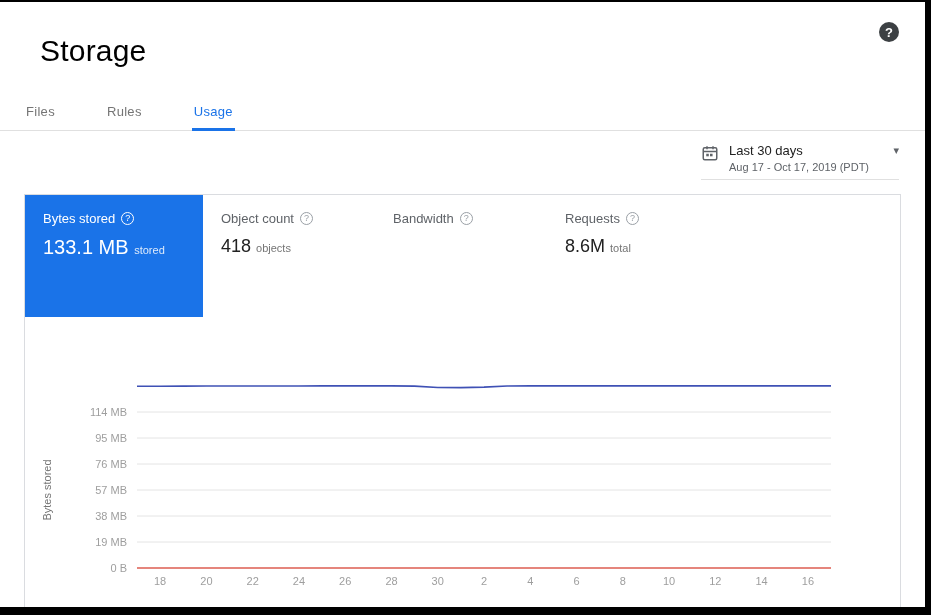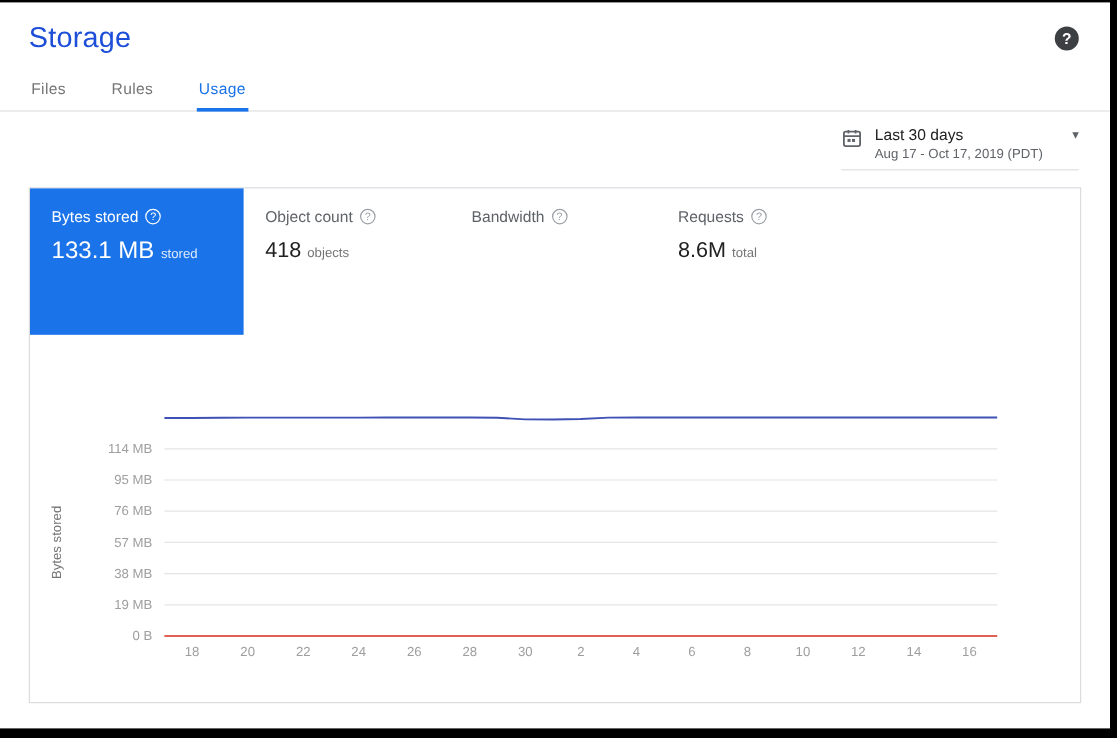--- a/index.html
+++ b/index.html
@@ -11,31 +11,31 @@
     border-top: 2px solid #000;
     border-right: 6px solid #000;
     border-bottom: 8px solid #000;
     overflow: hidden;
   }
   header {
     display: flex; justify-content: space-between; align-items: flex-start;
     padding: 16px 26px 4px 24px;
   }
   h1 {
-    margin: 0; font-size: 24px; font-weight: 500; color: #1d4ed8; letter-spacing: .2px;
+    margin: 16px; font-size: 30px; font-weight: 500; color: #000000; letter-spacing: .2px;
   }
   .help-btn {
     width: 20px; height: 20px; border-radius: 50%;
     background: #3c4043; color: #fff; border: none; padding: 0;
     font-size: 13px; font-weight: bold; font-family: "Liberation Sans", sans-serif;
     display: flex; align-items: center; justify-content: center;
     cursor: pointer; margin-top: 4px;
   }
   .tabs {
-    display: flex; gap: 34px; padding: 0 24px;
+    display: flex; gap: 48px; padding: 0 24px;
     border-bottom: 1px solid #e0e0e0; margin-top: 8px;
   }
   .tab {
     font-size: 13px; font-weight: 500; color: #757575;
     padding: 8px 2px 11px; cursor: pointer; letter-spacing: .3px;
   }
   .tab.active {
     color: #1a73e8; padding-bottom: 0;
     border-bottom: 3px solid #1a73e8; margin-bottom: -1px;
   }

